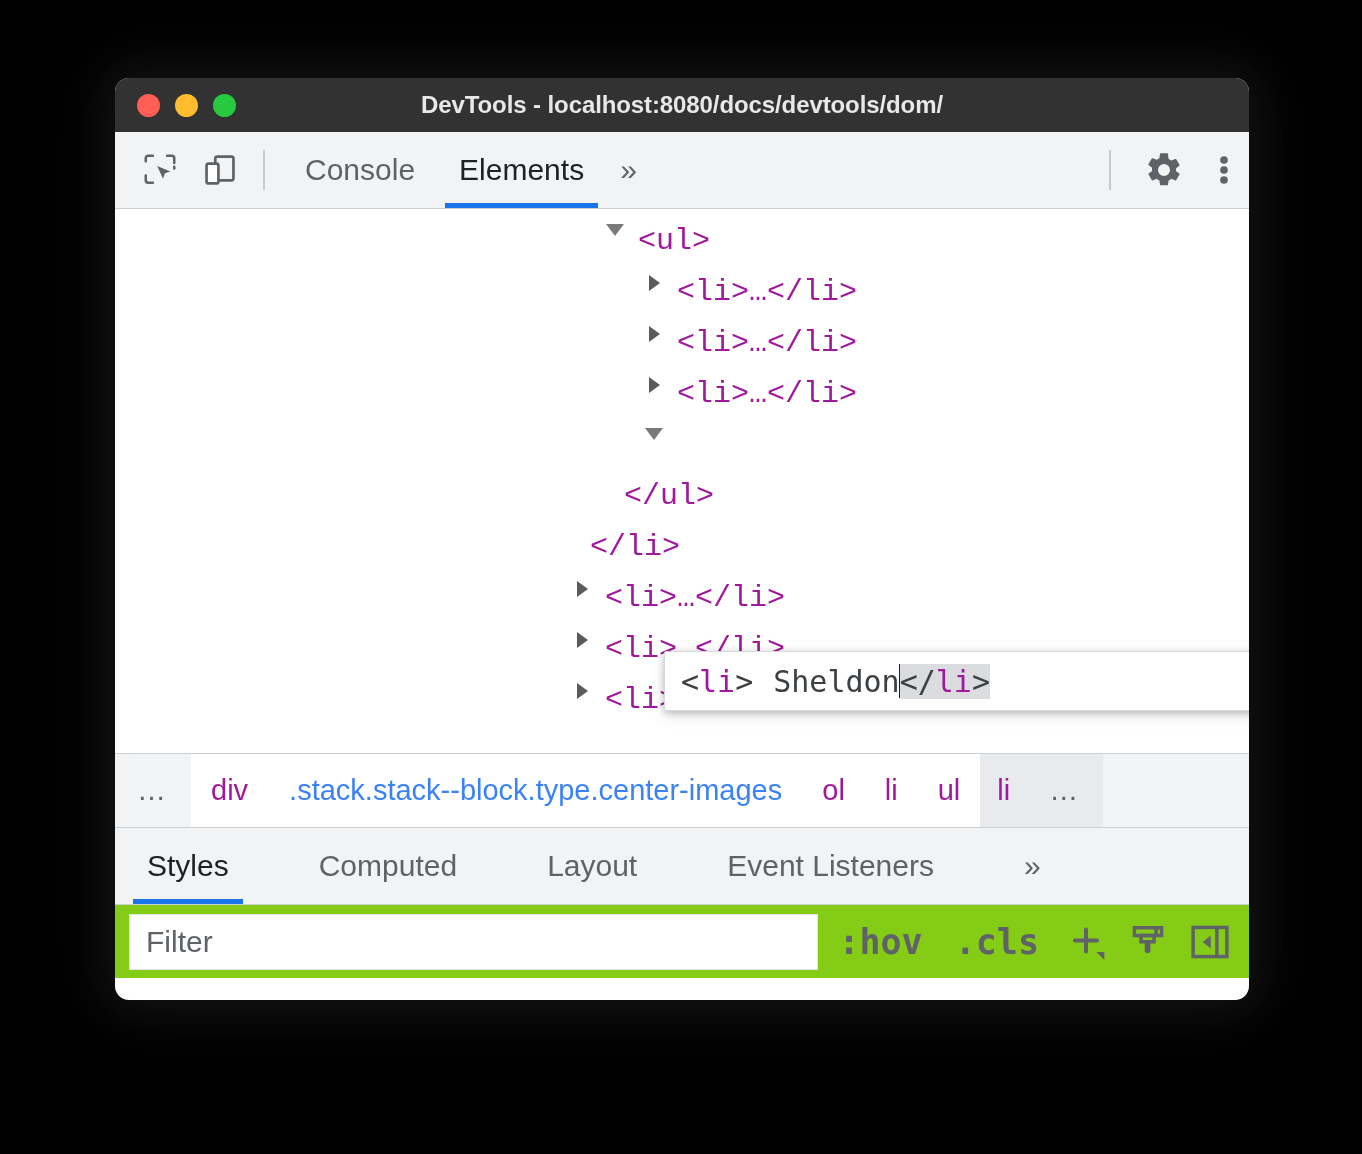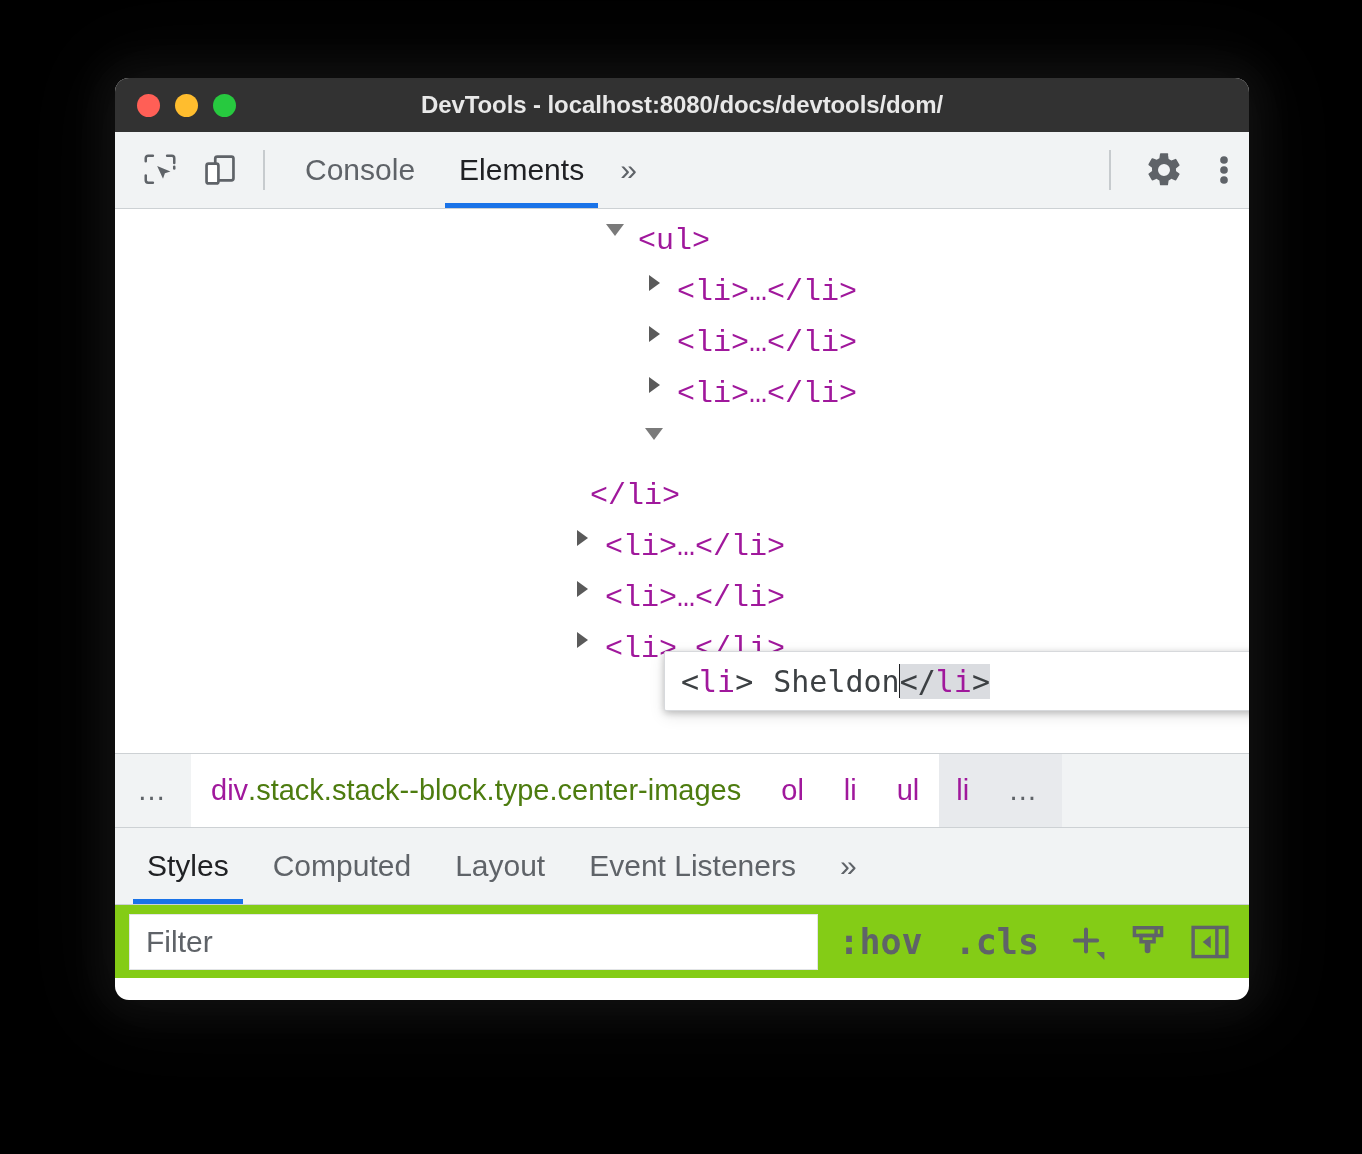--- a/index.html
+++ b/index.html
@@ -208,33 +208,34 @@
     overflow: hidden;
   }
   .crumb {
     display: flex;
     align-items: center;
     padding: 0 17px;
     font-size: 29px;
     white-space: nowrap;
   }
   .crumb.first { color: #5f6368; letter-spacing: 3px; padding: 0 22px; }
-  .crumb.wide { background: #ffffff; padding: 0 20px; }
+  .crumb.wide { background: #ffffff; padding: 0 20px; gap: 9px; }
   .crumb.sel  { background: #e8eaed; }
   .crumb.last { background: #e8eaed; color: #5f6368; letter-spacing: 3px; padding: 0 22px; }
   .cb-tag { color: #a0189c; }
-  .cb-cls { color: #4d7c0f; }
+  .cb-cls { color: #3b82f6; margin-left: 32px; }
 
   
   .sp-tabs {
     height: 76px;
     background: #f1f3f4;
     display: flex;
     align-items: center;
     border-bottom: 1px solid #cdd1d4;
+    gap: 46px;
   }
   .sp-tab {
     font-size: 30px;
     color: #5f6368;
     padding: 0 22px;
     height: 76px;
     line-height: 76px;
     position: relative;
     white-space: nowrap;
   }
@@ -370,20 +371,23 @@
 
         <div class="row" style="padding-left:524px;">
           <span class="tw"><span class="tri"></span></span>
           <span class="tag">&lt;li&gt;…&lt;/li&gt;</span>
         </div>
 
         <div class="row" style="padding-left:524px;">
           <span class="tw"><span class="tri open"></span></span>
         </div>
 
+        <div class="row" style="padding-left:509px;">
+          <span class="tag">&lt;/ul&gt;</span>
+        </div>
 
         <div class="row" style="padding-left:475px;">
           <span class="tag">&lt;/li&gt;</span>
         </div>
 
         <div class="row" style="padding-left:452px;">
           <span class="tw"><span class="tri"></span></span>
           <span class="tag">&lt;li&gt;…&lt;/li&gt;</span>
         </div>
 

